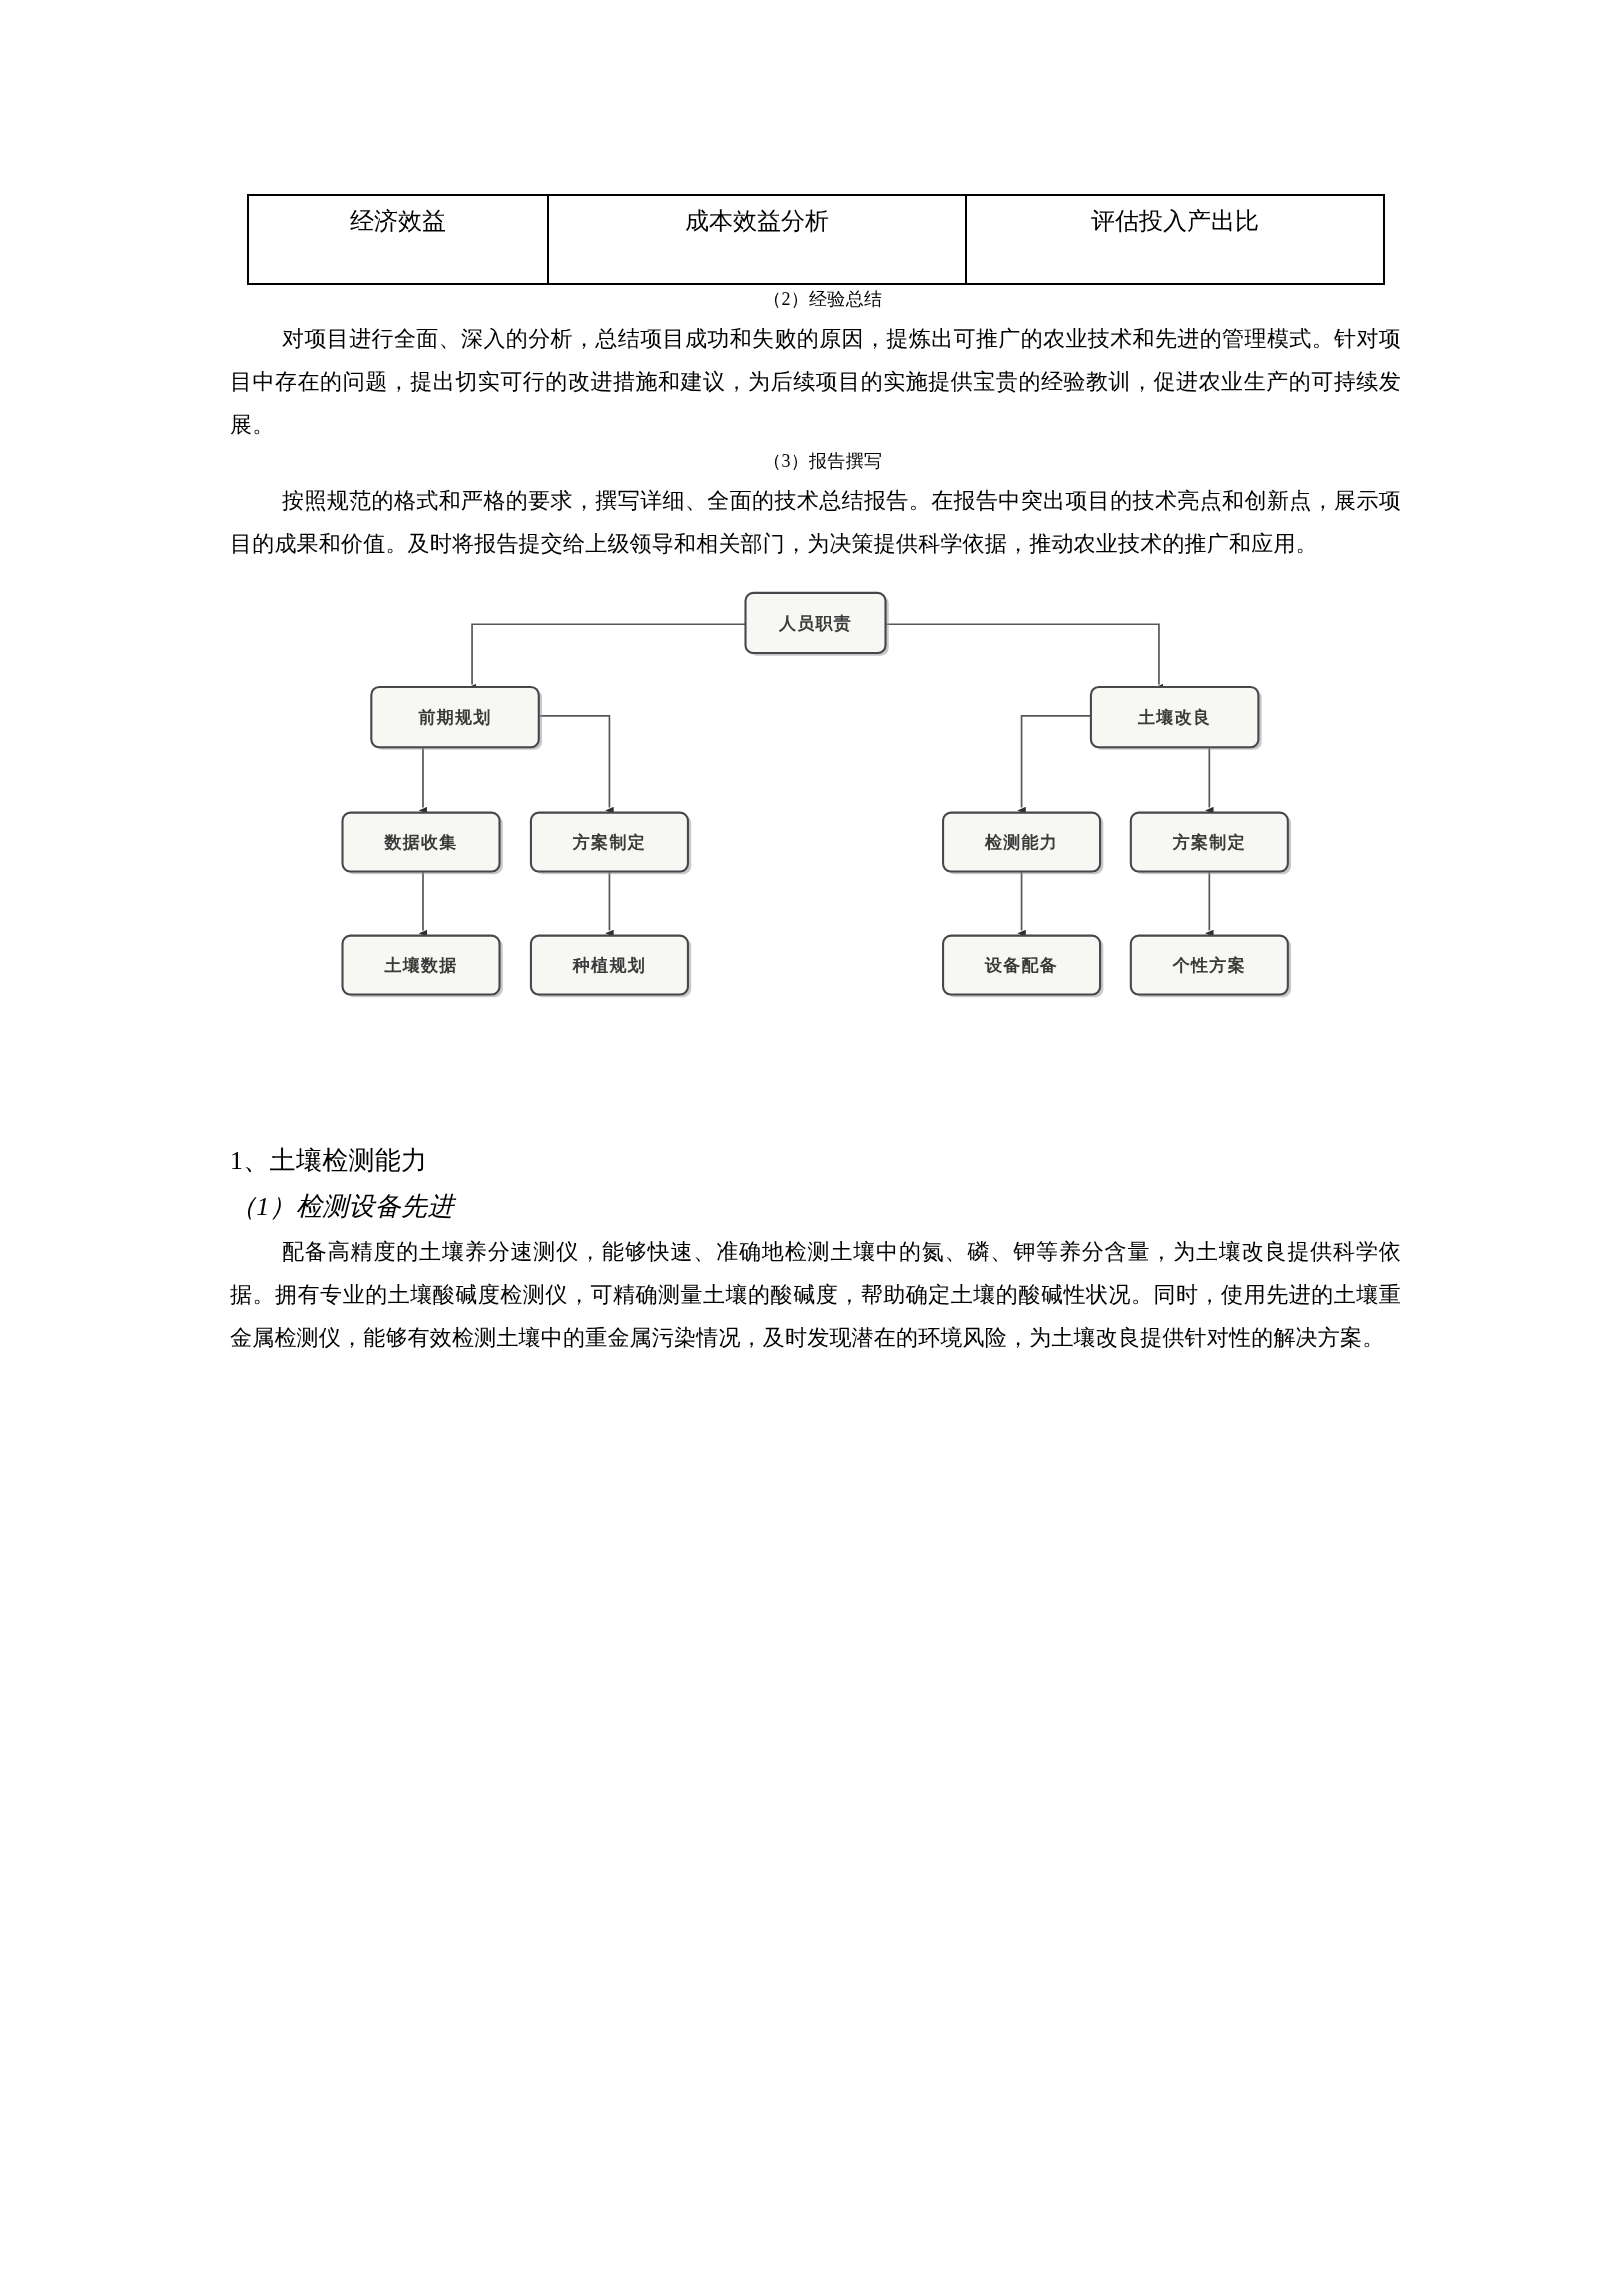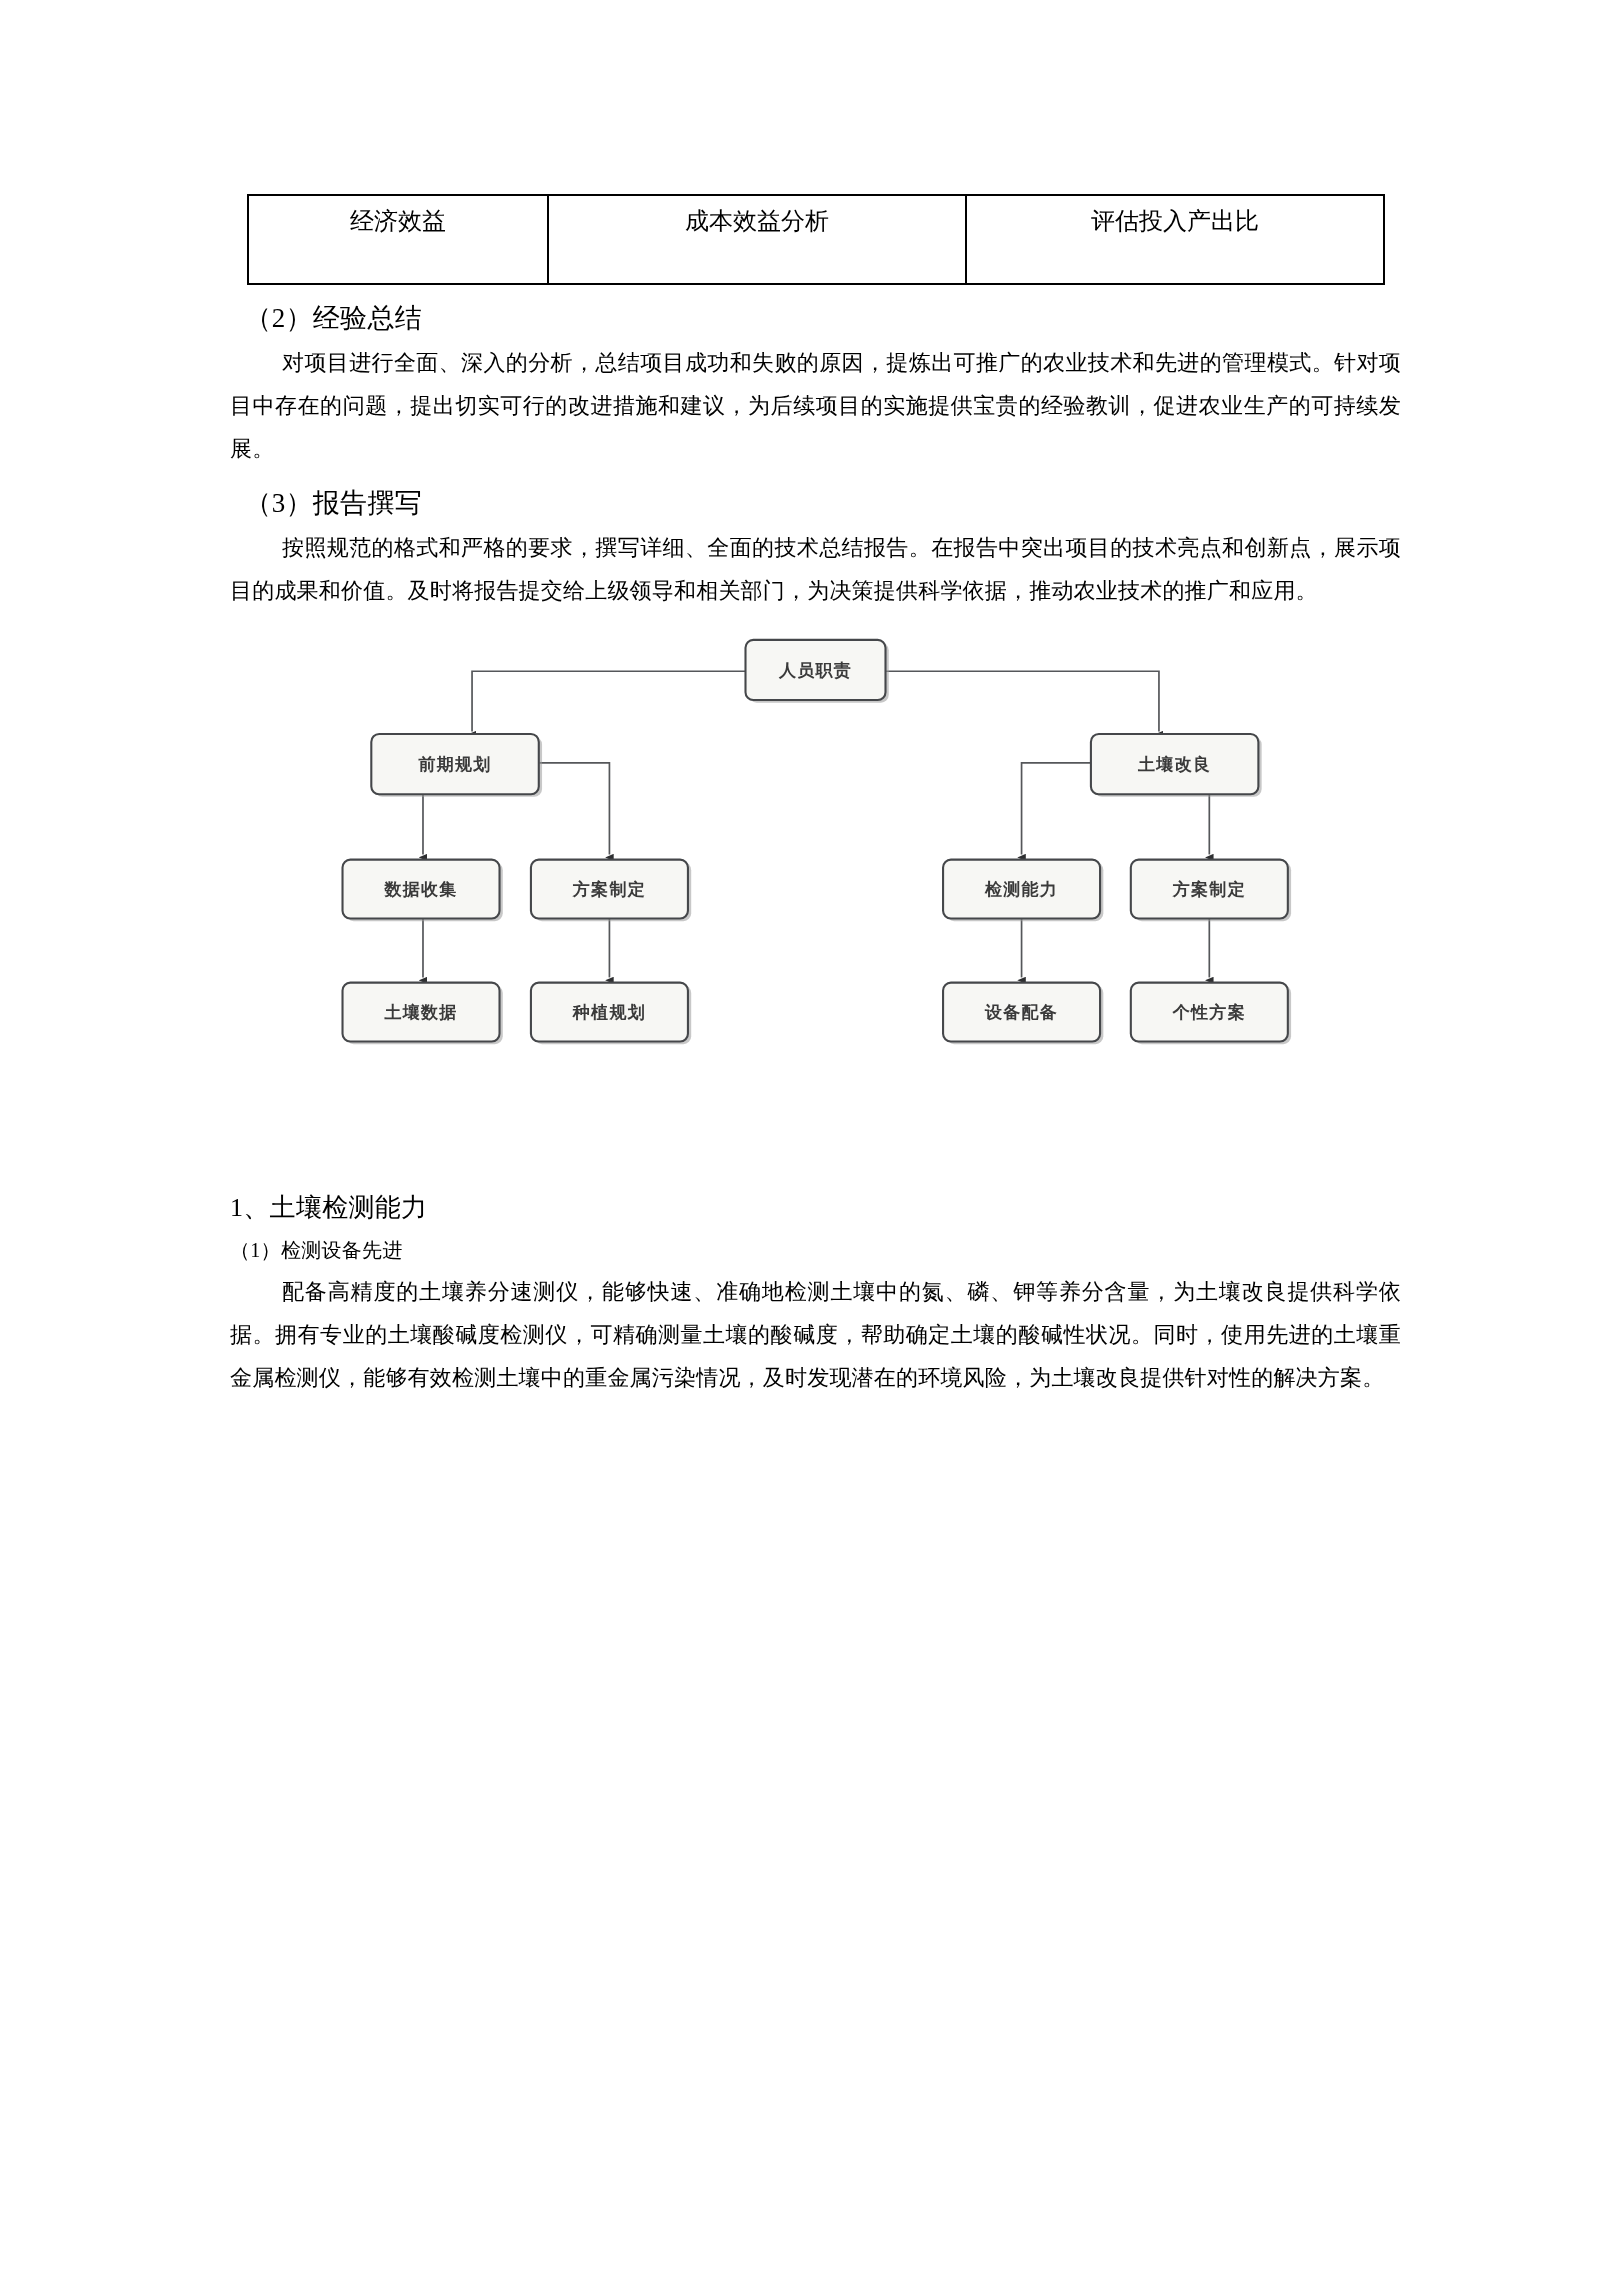--- a/index.html
+++ b/index.html
@@ -46,25 +46,26 @@
     font-size: 24px;
     line-height: 1.35;
     font-family: "Liberation Serif", "DejaVu Serif", serif;
   }
   .col-a { width: 296px; }
   .col-b { width: 414px; margin-left: 28px; }
   .col-c { width: 414px; }
 
   
   .sub-head {
-    font-size: 27px;
+    font-size: 18px;
     line-height: 1.05;
-    margin: 19px 0 0 0;
+    margin: 5px 0 0 0;
     padding-left: 14.4px;
     letter-spacing: 0.3px;
+    text-align: center;
   }
   .para {
     font-size: 22px;
     line-height: 1.95;
     margin: 9.2px 0 0 0;
     text-align: justify;
     text-justify: inter-ideograph;
     text-indent: 52px;
     letter-spacing: 0.2px;
   }
@@ -77,25 +78,26 @@
     letter-spacing: 0.7px;
   }
   .num-head {
     font-size: 26px;
     line-height: 1.2;
     margin: 17px 0 0 0;
     padding-left: 0px;
     letter-spacing: 0.3px;
   }
   .paren-head {
-    font-size: 20px;
+    font-size: 26px;
     line-height: 1.2;
     margin: 14.4px 0 0 0;
     padding-left: 0px;
     letter-spacing: 0.3px;
+    font-style: italic;
   }
 
   
   .diagram-wrap {
     position: relative;
     width: 1171px;
     height: 543px;
     margin-top: 19.6px;
   }
   .diagram-svg {

